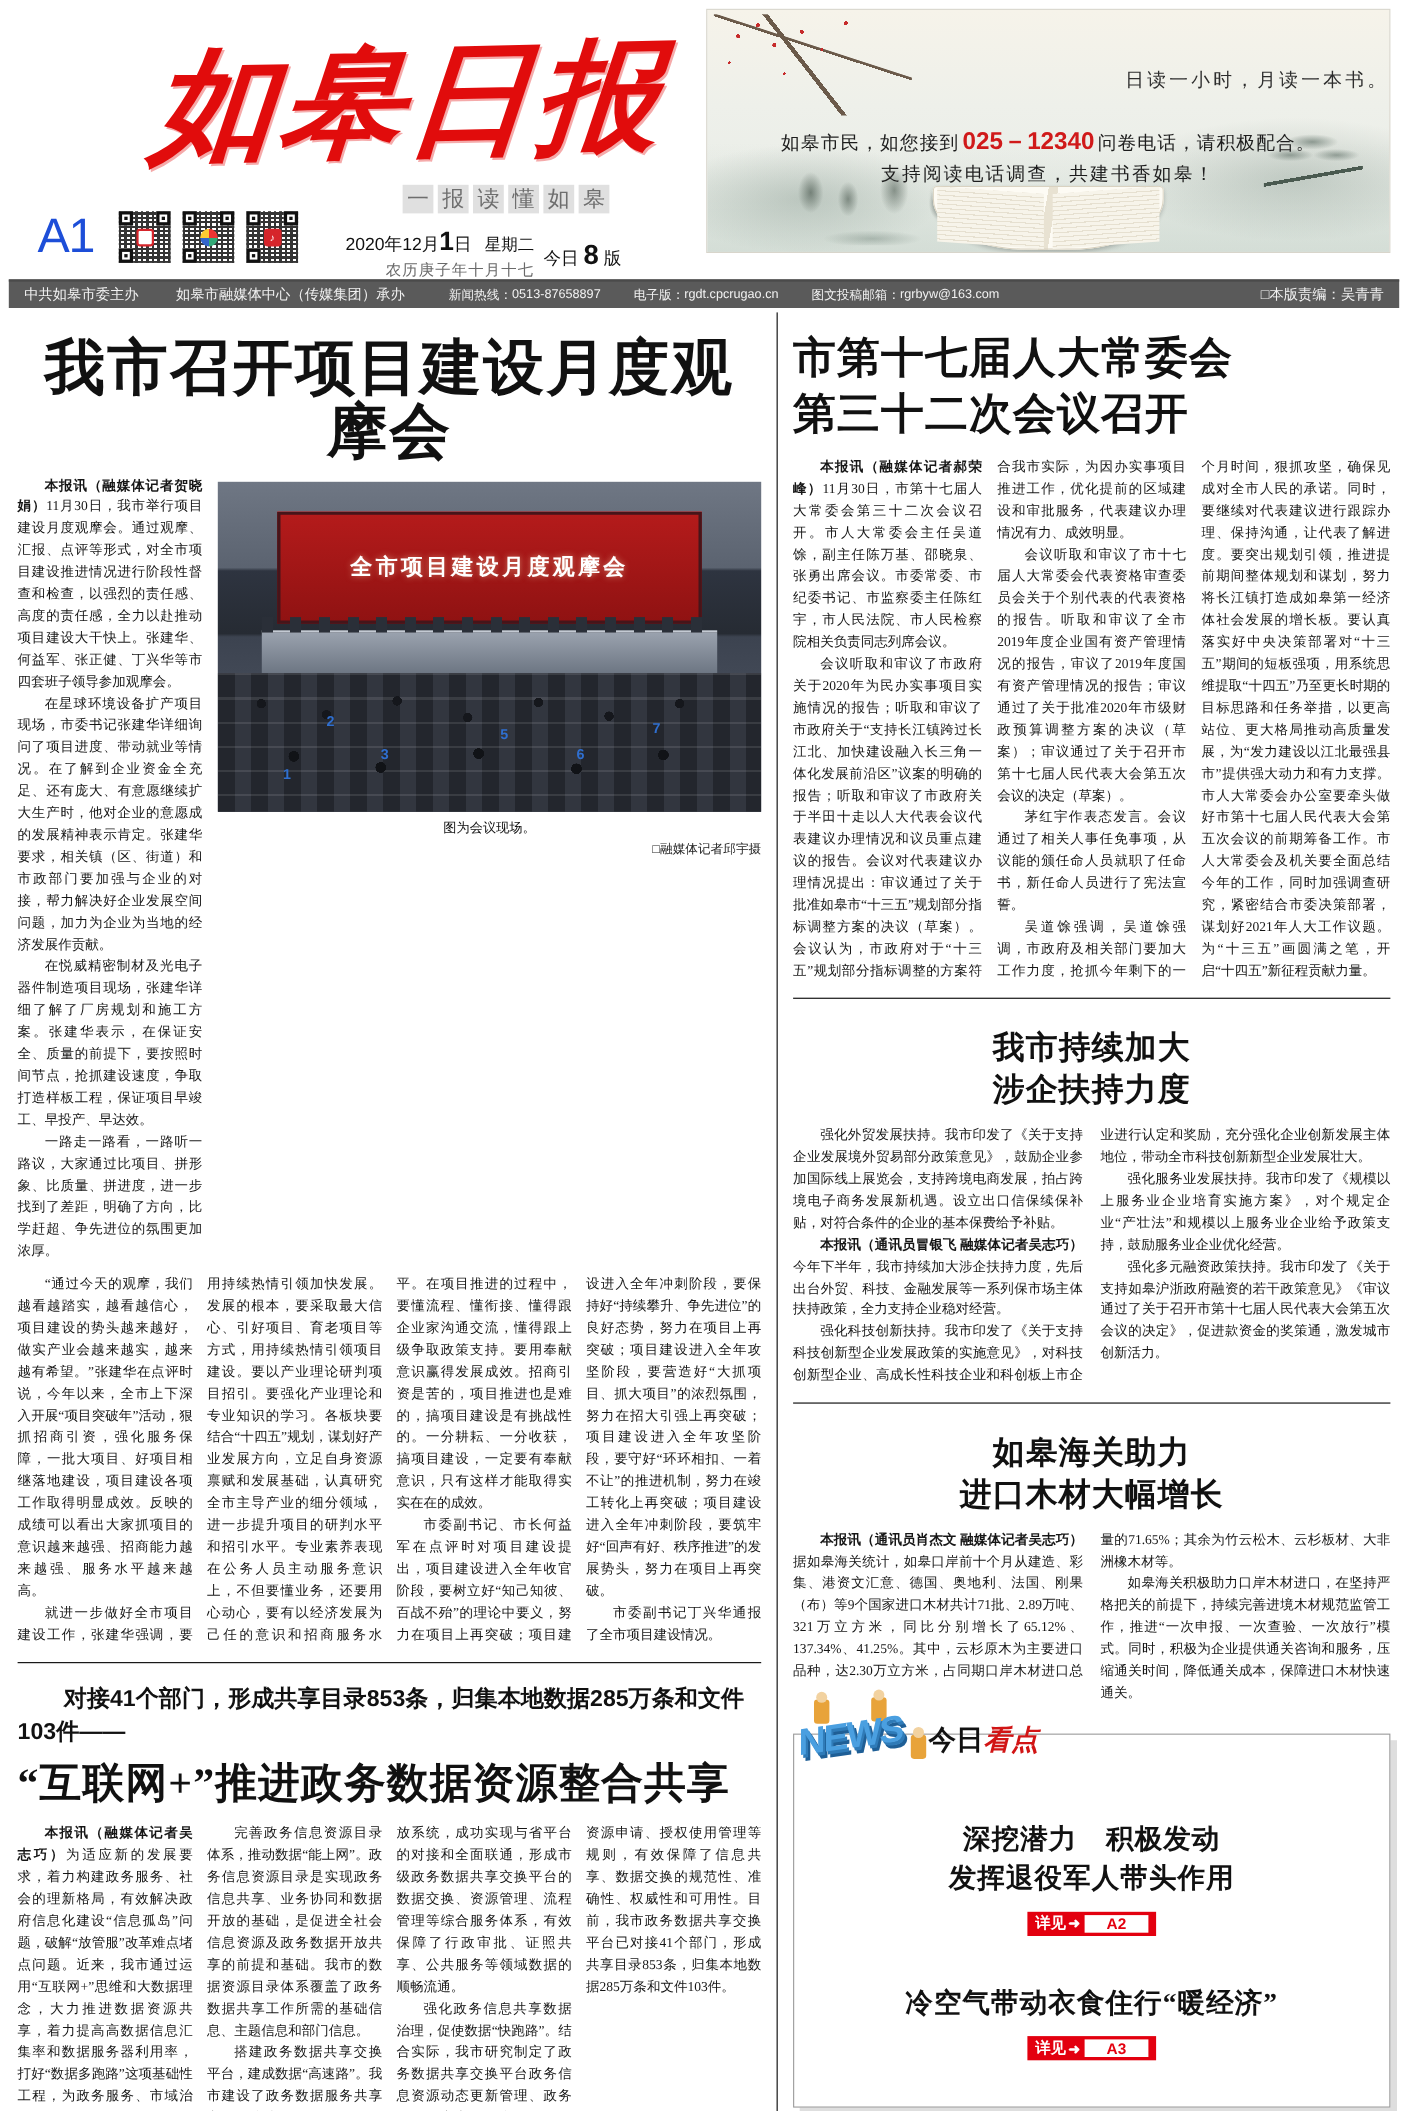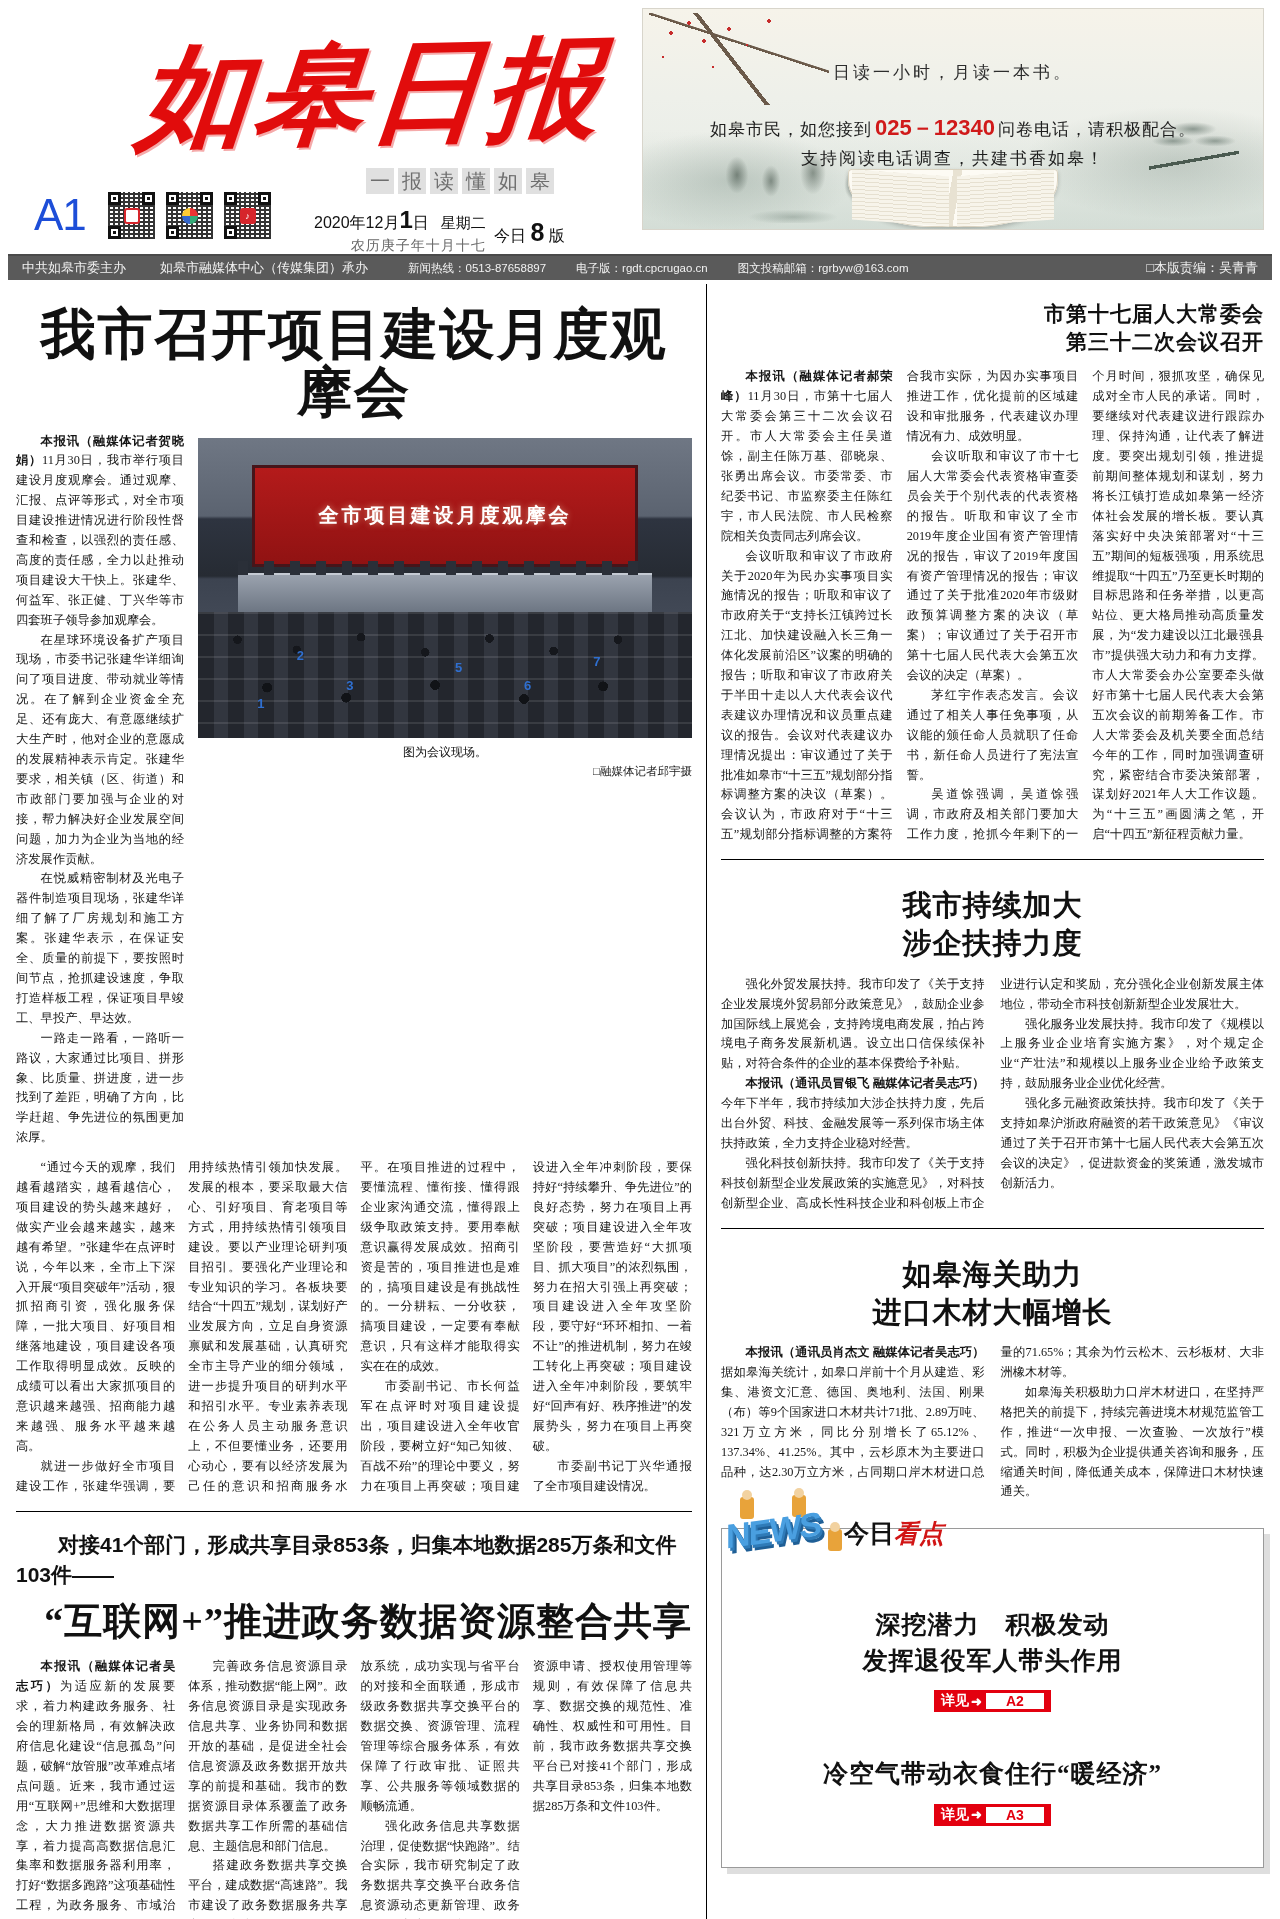--- a/index.html
+++ b/index.html
@@ -126,21 +126,21 @@
       radial-gradient(circle 3px at 55px 28px, #c62b2b 60%, transparent 61%),
       radial-gradient(circle 3px at 80px 16px, #c62b2b 60%, transparent 61%),
       radial-gradient(circle 2px at 98px 32px, #c62b2b 60%, transparent 61%),
       radial-gradient(circle 3px at 120px 8px, #c62b2b 60%, transparent 61%),
       radial-gradient(circle 2px at 14px 44px, #c62b2b 60%, transparent 61%),
       radial-gradient(circle 2px at 64px 54px, #c62b2b 60%, transparent 61%),
       linear-gradient(52deg, transparent 46%, #6b5a4a 46%, #6b5a4a 48%, transparent 48%),
       linear-gradient(18deg, transparent 60%, #6b5a4a 60%, #6b5a4a 61.5%, transparent 62%);
   }
   .ad-line1 {
-    position:absolute; left:0; right:0; top:52px; text-align:center;
+    position:absolute; left:0; right:0; top:52px; text-align:right;
     font-size:17px; color:#2d2d2d; letter-spacing:3px;
     font-family:Liberation Mono, monospace;
   }
   .ad-line2 {
     position:absolute; left:0; right:0; top:104px; text-align:center;
     font-size:17px; color:#1d1d1d; letter-spacing:1px; white-space:nowrap;
     font-family:"Liberation Serif",serif;
   }
   .ad-line2 .phone {
     color:#d01a1a; font-weight:bold; font-size:22px;
@@ -209,21 +209,21 @@
   h1.headline {
     font-size: 55px;
     font-weight: bold;
     letter-spacing: 2px;
     text-align: center;
     margin: 22px 0 6px 0;
     line-height: 1.05;
     font-family: "Liberation Serif","DejaVu Serif",serif;
   }
   .rt-head {
-    font-size: 21px; font-weight: bold; text-align: right;
+    font-size: 39px; font-weight: bold; text-align: left;
     line-height: 1.32; margin: 16px 0 12px 0; letter-spacing: 1px;
     font-family: "Liberation Sans","DejaVu Sans",sans-serif;
   }
   .rt-head2 {
     font-size: 29px; font-weight: bold; text-align: center;
     line-height: 1.32; margin: 26px 0 12px 0; letter-spacing: 1px;
     font-family: "Liberation Sans","DejaVu Sans",sans-serif;
   }
 
   .hairline { height:1px; background:#000; margin:14px 0 10px 0; }
@@ -308,21 +308,21 @@
     font-family:"Liberation Sans",sans-serif;
   }
 
   
   .kicker {
     font-size: 21px; font-weight:bold; line-height:1.45;
     margin: 18px 0 4px 0; text-indent:2em;
     font-family:"Liberation Sans","DejaVu Sans",sans-serif;
   }
   .subhead {
-    font-size: 38px; font-weight:bold; text-align:right;
+    font-size: 38px; font-weight:bold; text-align:left;
     margin: 6px 0 10px 0; letter-spacing:1px;
     font-family:"Liberation Serif","DejaVu Serif",serif;
   }
 
   
   .news-box {
     margin-top: 26px;
     border: 1px solid #9a9a9a;
     position: relative;
     height: 340px;

